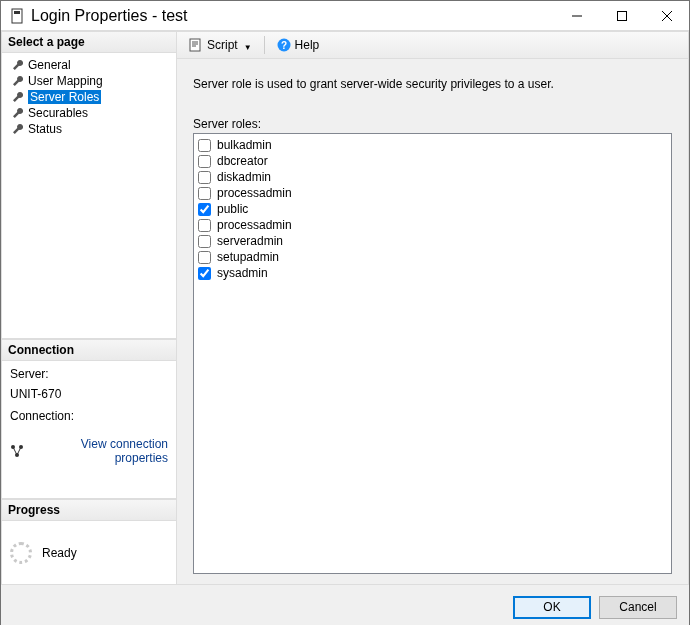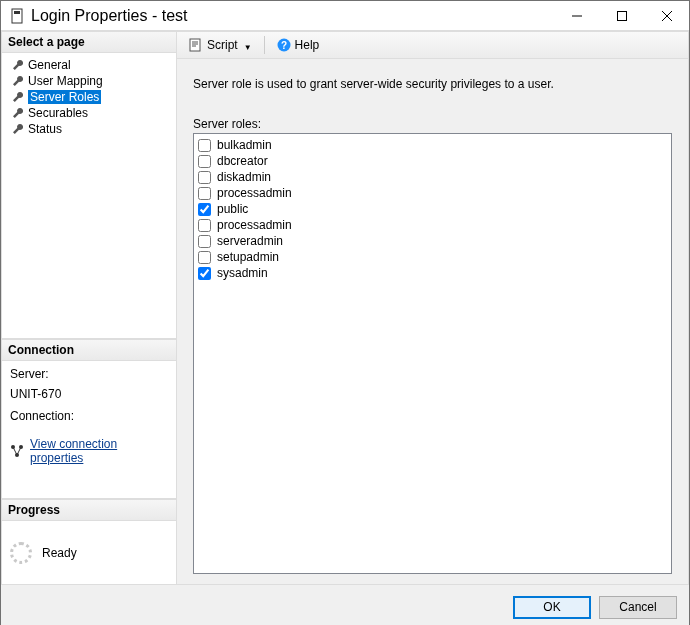--- a/index.html
+++ b/index.html
@@ -14,21 +14,21 @@
   .upper { flex: 1; display: flex; border: 0; }
   .left-col { width: 176px; display: flex; flex-direction: column; background: #ec4899; }
   .panel-header { background: linear-gradient(#f6f6f6,#eaeaea); border: 1px solid #ddd; padding: 3px 6px; font-weight: bold; }
   .nav-panel { flex: 0 0 auto; background: #fff; border: 1px solid #ddd; border-top: none; padding: 4px 0; height: 286px; }
   .nav-item { display: flex; align-items: center; padding: 1px 14px 1px 10px; gap: 4px; cursor: default; font-size: 12px; }
   .nav-item .wrench { flex: 0 0 auto; }
   .nav-item.selected .nav-label { background: #0078d7; color: #fff; padding: 0 2px; }
   .conn-panel { background: #fff; border: 1px solid #ddd; border-top: none; padding: 6px 8px 20px 8px; font-size: 12px; height: 138px;}
   .conn-panel .row { margin-bottom: 6px; }
   .link-row { display: flex; align-items: center; gap: 6px; margin-top: 14px;}
-  .link { color: #0a3e8e; text-decoration: underline; cursor: pointer; }
+  .link { color: #0a3e8e; cursor: pointer; text-align: right; }
   .progress-panel { background: #fff; border: 1px solid #ddd; border-top: none; padding: 8px; display: flex; align-items: center; gap: 10px; height: 64px;}
   .spinner { width: 22px; height: 22px; border: 3px dotted #c9c9c9; border-radius: 50%; }
   .left-spacer { flex:1; background:#f0f0f0;}
   .right-col { flex: 1; display: flex; flex-direction: column; background: #f0f0f0; }
   .toolbar { height: 28px; border: 1px solid #ddd; border-left: none; background: linear-gradient(#f9f9f9,#ececec); display: flex; align-items: center; padding: 0 8px; gap: 6px; }
   .tb-btn { display: flex; align-items: flex-end; gap: 4px; padding: 2px 4px; }
   .tb-sep { width:1px; height:18px; background:#ccc; margin:0 2px;}
   .help-icon { width:14px; height:14px; }
   .main-pane { flex:1; border:1px solid #ddd; border-left:none; border-top:none; background:#f0f0f0; padding: 18px 16px 10px 16px; display:flex; flex-direction:column; }
   .desc { margin-bottom: 26px; }

